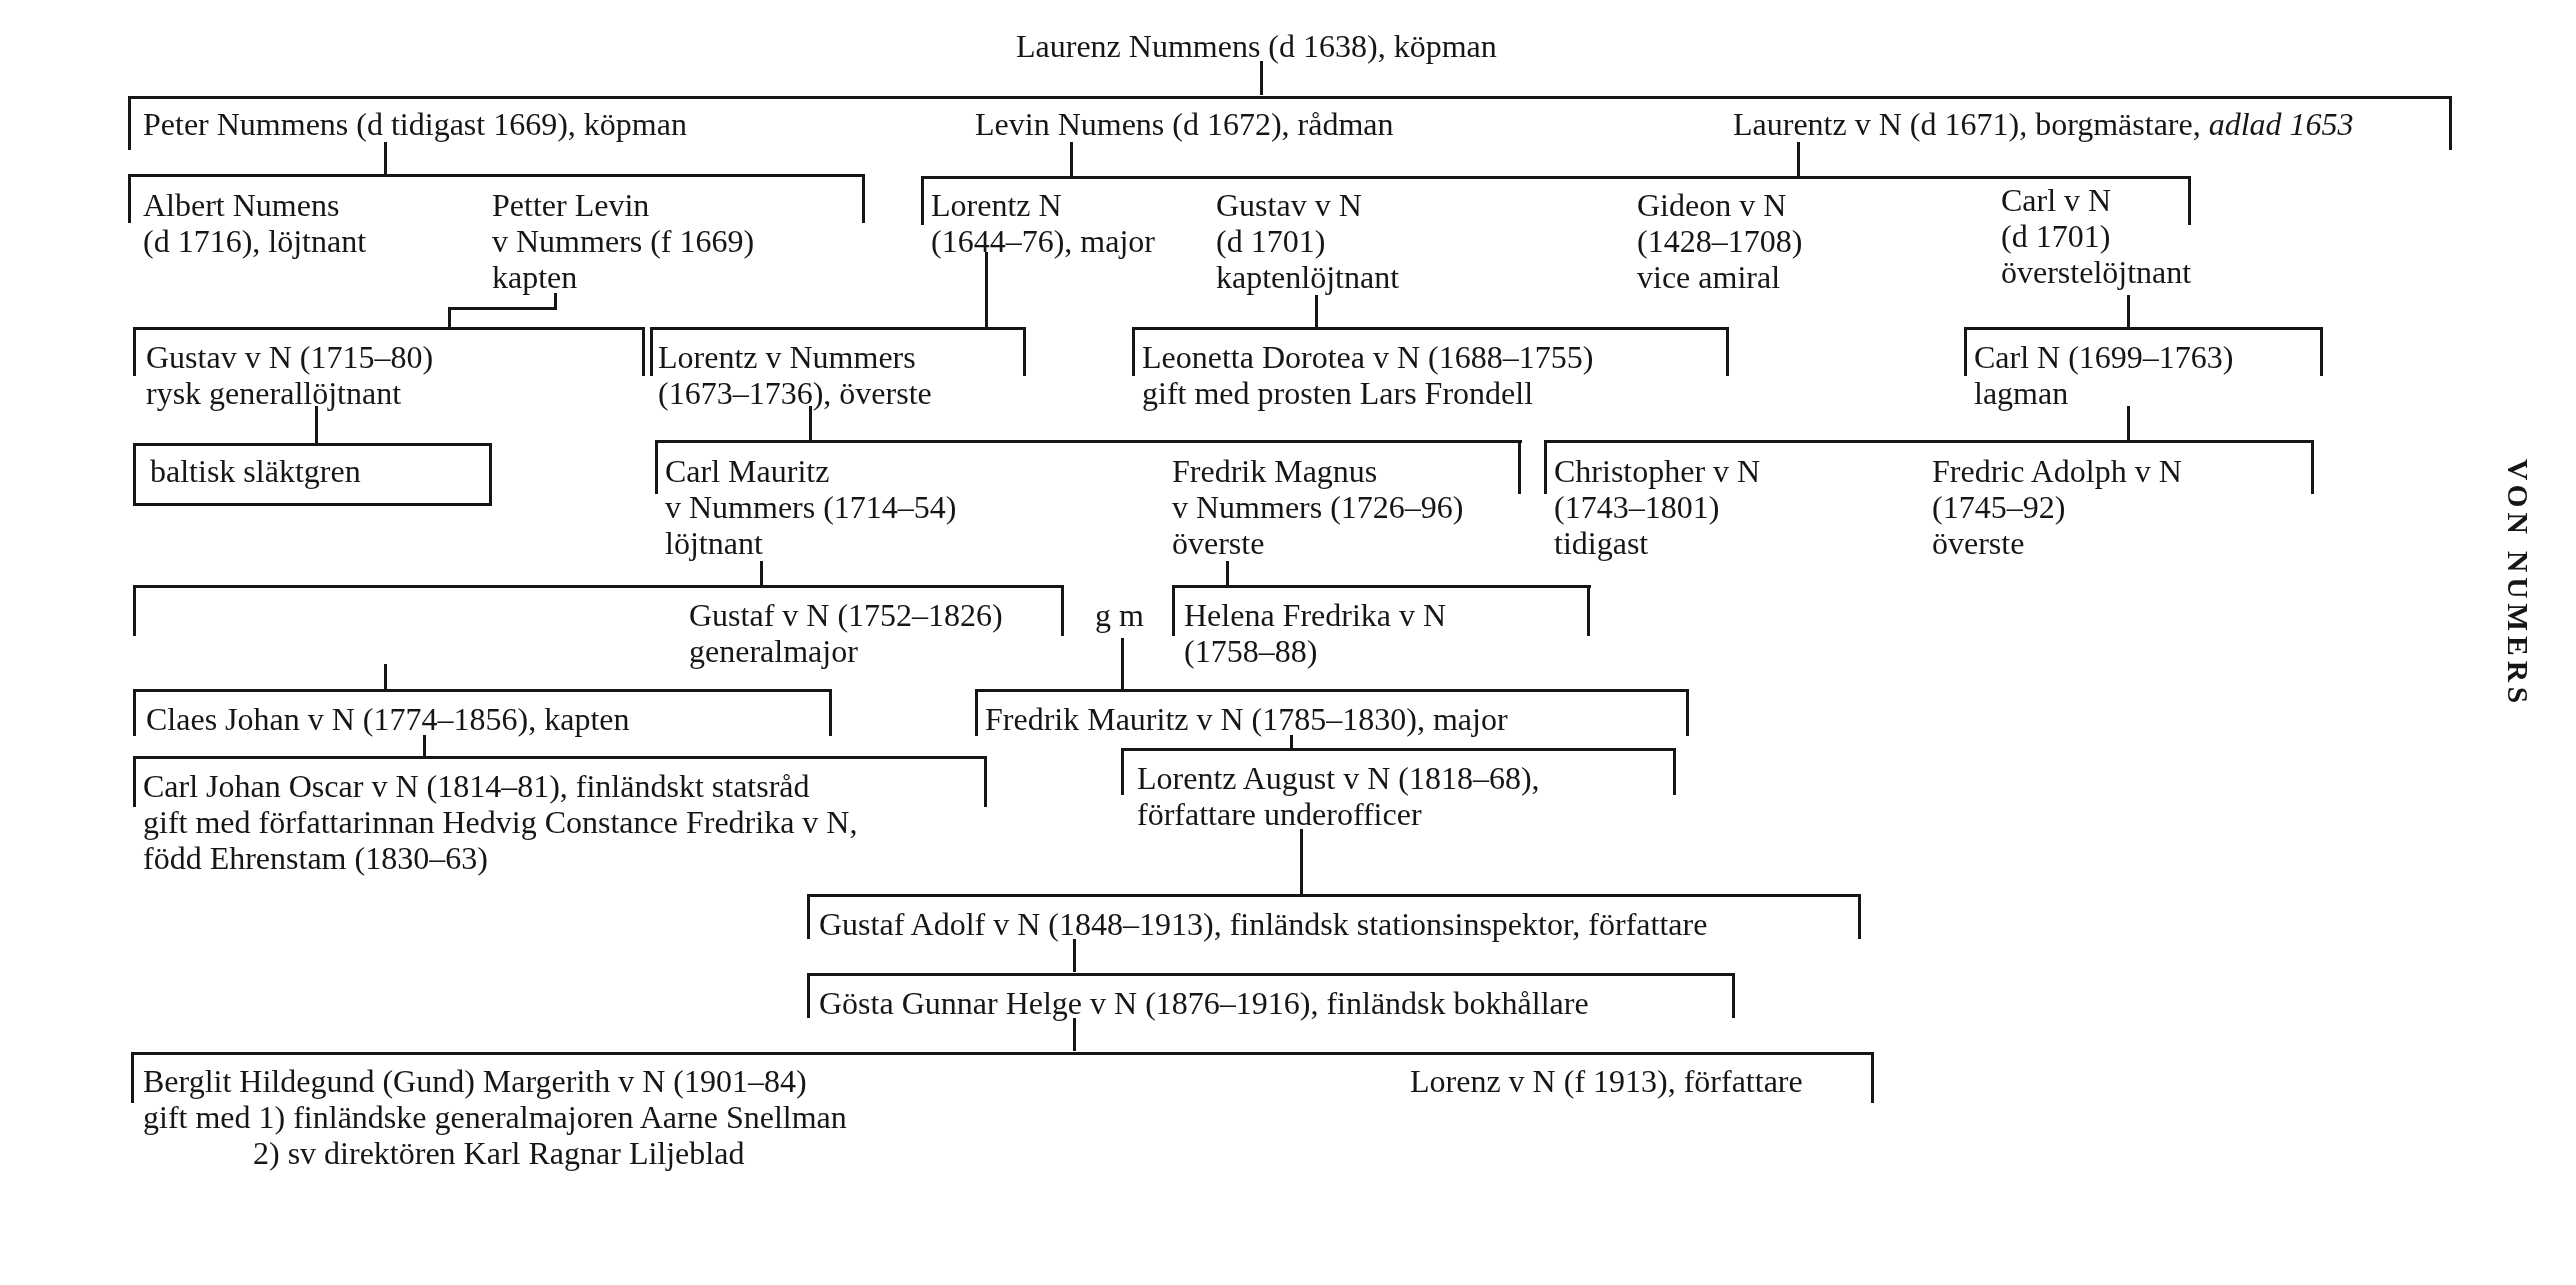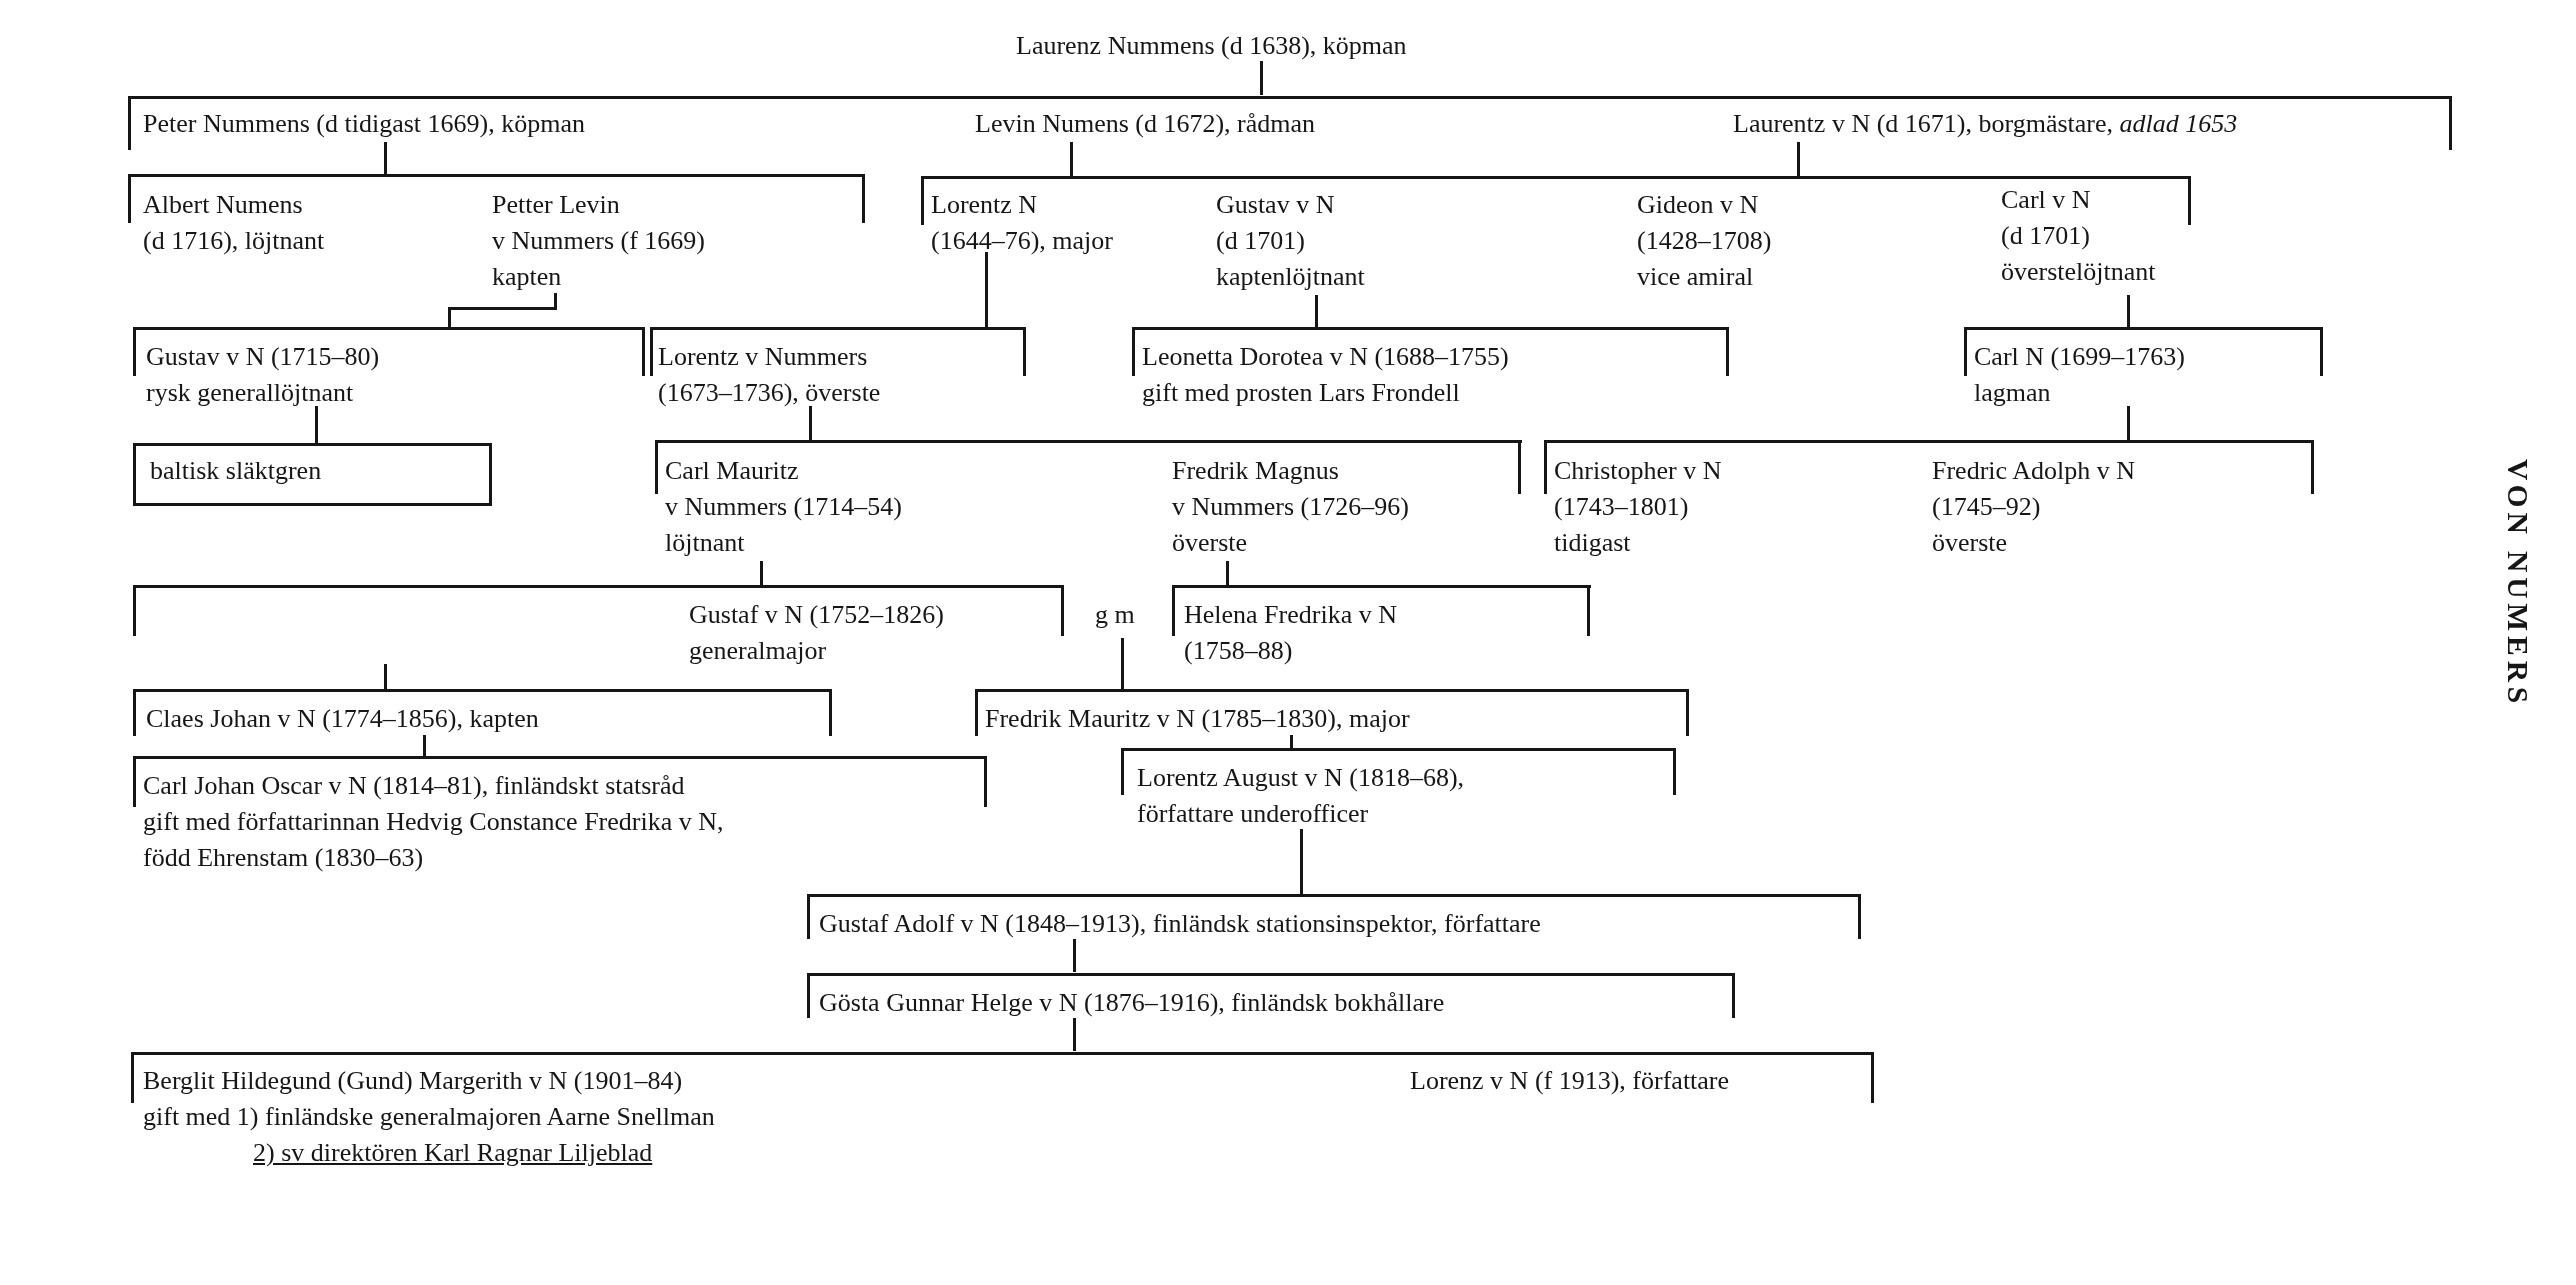--- a/index.html
+++ b/index.html
@@ -3,27 +3,27 @@
 <meta charset="utf-8">
 <style>
   :root { --ink:#161616; --paper:#ffffff; }
   html,body{margin:0;padding:0;}
   body{background:#777;}
   .page{
     position:relative;width:2576px;height:1285px;overflow:hidden;
     background:var(--paper);color:var(--ink);
     font-family:"Liberation Serif","DejaVu Serif",serif;
   }
-  .node{position:absolute;font-size:26px;line-height:36px;white-space:nowrap;}
+  .node{position:absolute;font-size:32px;line-height:36px;white-space:nowrap;}
   .node .ln{white-space:nowrap;}
   .hline{position:absolute;height:3px;background:var(--ink);}
   .vline{position:absolute;width:3px;background:var(--ink);}
   .box{position:absolute;border:3px solid var(--ink);}
   .em{font-style:italic;}
-  .indent{padding-left:110px;text-decoration:underline;}
+  .indent{padding-left:110px;}
   .side-label{
     position:absolute;writing-mode:vertical-rl;
     font-size:29.5px;font-weight:bold;letter-spacing:4.9px;white-space:nowrap;
   }
 </style>
 </head>
 <body>
 
 <div class="page">
 

